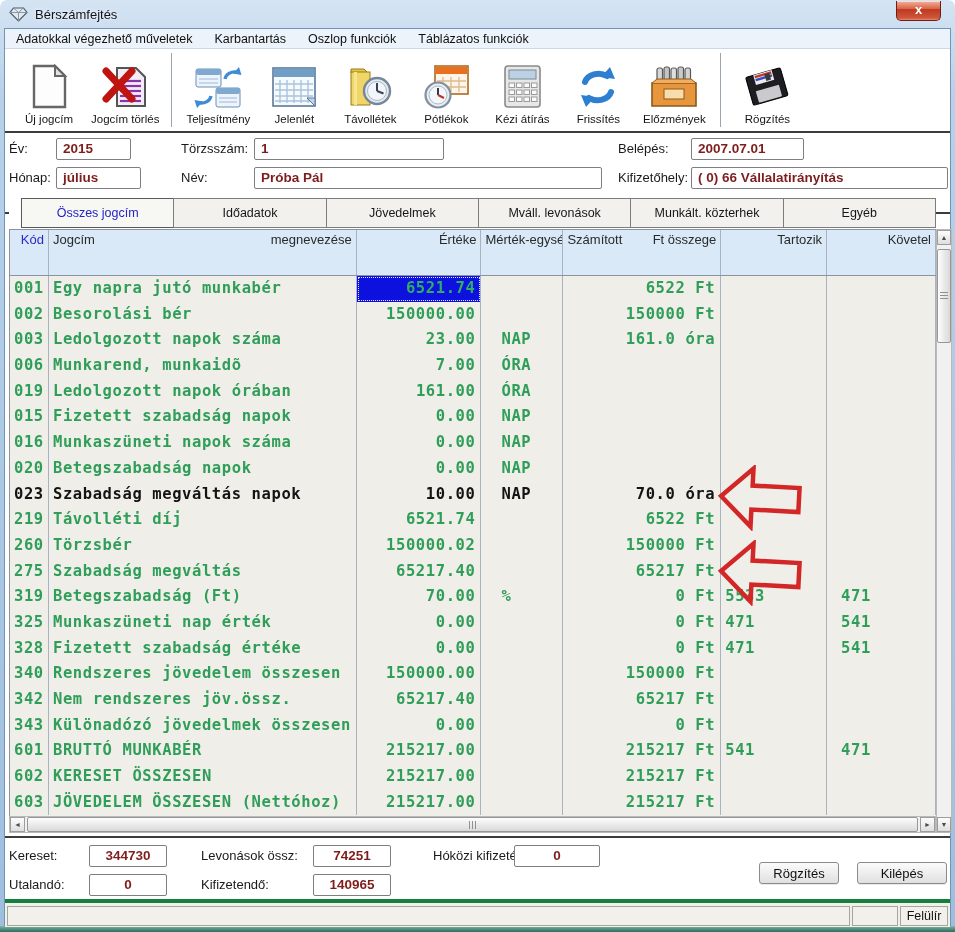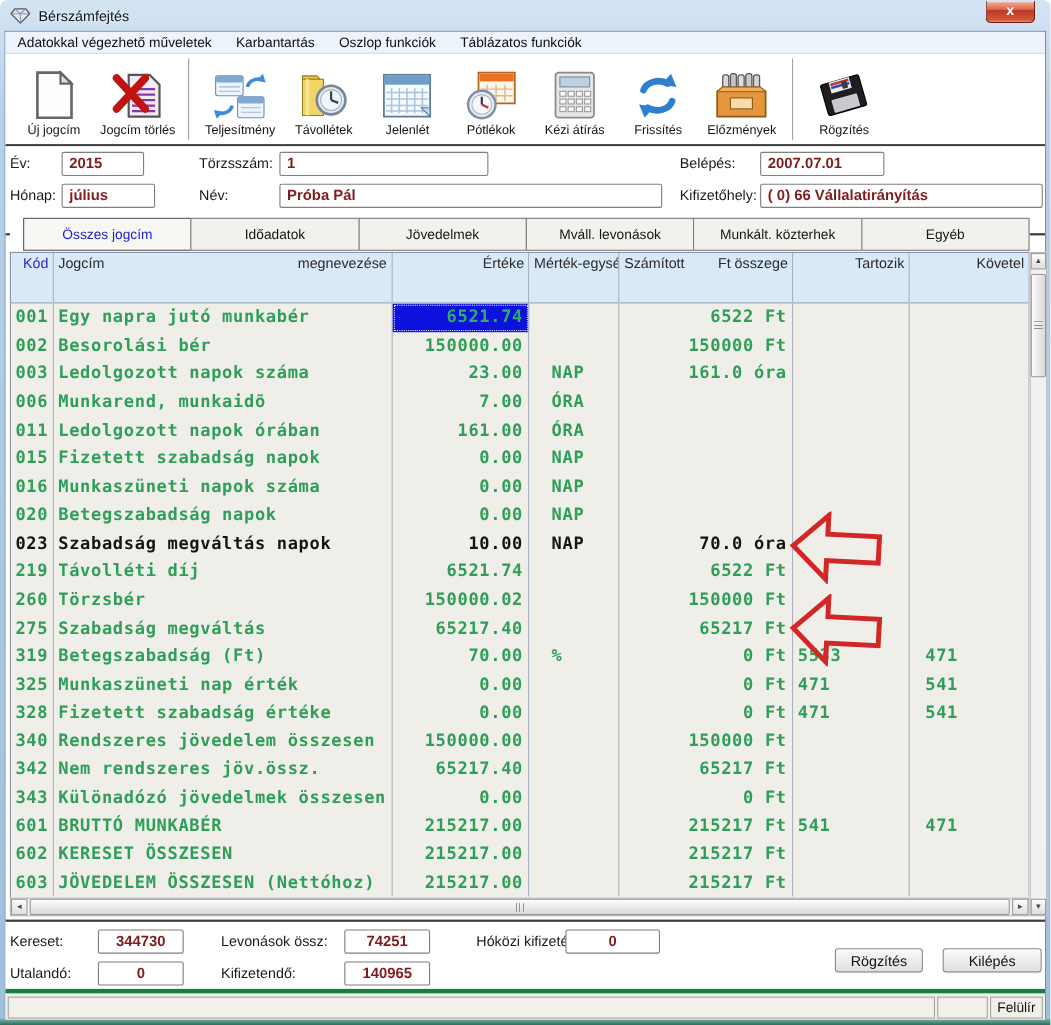--- a/index.html
+++ b/index.html
@@ -148,45 +148,45 @@
               <path d="M31 15 a10 8 0 0 1 12 -7" fill="none" stroke="#3f8cd6" stroke-width="3.2"></path>
               <path d="M45 3 l2.5 8 -8.5 -1.5 z" fill="#3f8cd6"></path>
               <path d="M17 32 a10 8 0 0 1 -12 7" fill="none" stroke="#3f8cd6" stroke-width="3.2"></path>
               <path d="M3 44 l-2.5 -8 8.5 1.5 z" fill="#3f8cd6"></path>
             </svg>
         </span>
         <span class="tlabel">Teljesítmény</span>
       </div>
       <div class="tbtn">
         <span class="ticon">
+          <svg width="46" height="44" viewBox="0 0 46 44">
+              <rect x="2" y="3" width="42" height="38" fill="#f6fafd" stroke="#5b7a9a" stroke-width="1.6"></rect>
+              <rect x="3" y="4" width="40" height="8" fill="#6f9ec6"></rect>
+              <g stroke="#a9c3dd" stroke-width="1.4">
+                <path d="M9 15 v23 M16 15 v23 M23 15 v23 M30 15 v23 M37 15 v23"></path>
+                <path d="M4 19 h38 M4 25 h38 M4 31 h38 M4 36 h38"></path>
+              </g>
+              <path d="M36 33 l8 8 v-8 z" fill="#c3d5e6" stroke="#5b7a9a"></path>
+            </svg>
+        </span>
+        <span class="tlabel">Jelenlét</span>
+      </div>
+      <div class="tbtn">
+        <span class="ticon">
           <svg width="46" height="46" viewBox="0 0 46 46">
               <path d="M4 5 h13 l4 4 H4 z" fill="#e6c648" stroke="#9a7d18"></path>
               <rect x="4" y="8" width="19" height="33" fill="#f0d667" stroke="#9a7d18"></rect>
               <rect x="7" y="8" width="3" height="33" fill="#f7e48e"></rect>
               <circle cx="30" cy="27" r="13" fill="#e3ebf2" stroke="#77879a" stroke-width="2.4"></circle>
               <circle cx="30" cy="27" r="9.5" fill="#f2f6fa" stroke="#aab6c2"></circle>
               <line x1="30" y1="27" x2="30" y2="19" stroke="#3a4456" stroke-width="2"></line>
               <line x1="30" y1="27" x2="36.5" y2="29.5" stroke="#3a4456" stroke-width="2"></line>
             </svg>
         </span>
         <span class="tlabel">Távollétek</span>
-      </div>
-      <div class="tbtn">
-        <span class="ticon">
-          <svg width="46" height="44" viewBox="0 0 46 44">
-              <rect x="2" y="3" width="42" height="38" fill="#f6fafd" stroke="#5b7a9a" stroke-width="1.6"></rect>
-              <rect x="3" y="4" width="40" height="8" fill="#6f9ec6"></rect>
-              <g stroke="#a9c3dd" stroke-width="1.4">
-                <path d="M9 15 v23 M16 15 v23 M23 15 v23 M30 15 v23 M37 15 v23"></path>
-                <path d="M4 19 h38 M4 25 h38 M4 31 h38 M4 36 h38"></path>
-              </g>
-              <path d="M36 33 l8 8 v-8 z" fill="#c3d5e6" stroke="#5b7a9a"></path>
-            </svg>
-        </span>
-        <span class="tlabel">Jelenlét</span>
       </div>
       <div class="tbtn">
         <span class="ticon">
           <svg width="48" height="46" viewBox="0 0 48 46">
               <rect x="13" y="2" width="33" height="28" fill="#fdf4ea" stroke="#b06820" stroke-width="1.6"></rect>
               <rect x="14" y="3" width="31" height="7" fill="#e8701e"></rect>
               <g stroke="#dcba8e" stroke-width="1.3">
                 <path d="M21 13 v15 M29 13 v15 M37 13 v15"></path>
                 <path d="M15 17 h29 M15 23 h29"></path>
               </g>
@@ -353,21 +353,21 @@
         <div class="trow">
           <div class="tcell c-kod">006</div>
           <div class="tcell c-name">Munkarend, munkaidõ</div>
           <div class="tcell c-ertek">7.00</div>
           <div class="tcell c-unit">ÓRA</div>
           <div class="tcell c-szam"></div>
           <div class="tcell c-tart"></div>
           <div class="tcell c-kov"></div>
         </div>
         <div class="trow">
-          <div class="tcell c-kod">011</div>
+          <div class="tcell c-kod">019</div>
           <div class="tcell c-name">Ledolgozott napok órában</div>
           <div class="tcell c-ertek">161.00</div>
           <div class="tcell c-unit">ÓRA</div>
           <div class="tcell c-szam"></div>
           <div class="tcell c-tart"></div>
           <div class="tcell c-kov"></div>
         </div>
         <div class="trow">
           <div class="tcell c-kod">015</div>
           <div class="tcell c-name">Fizetett szabadság napok</div>

